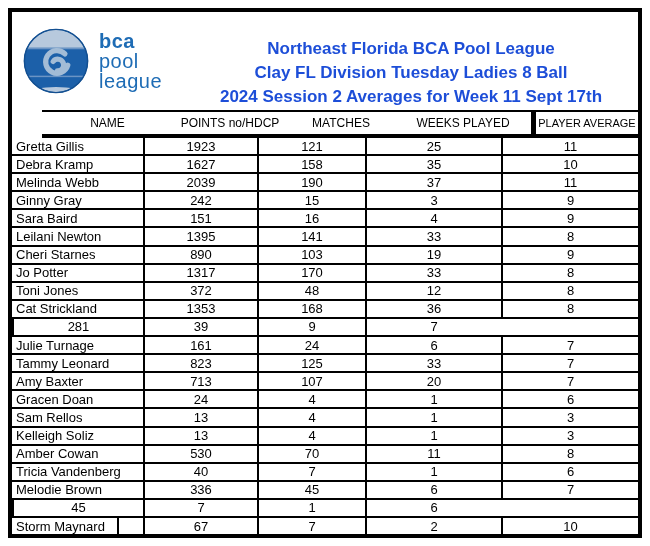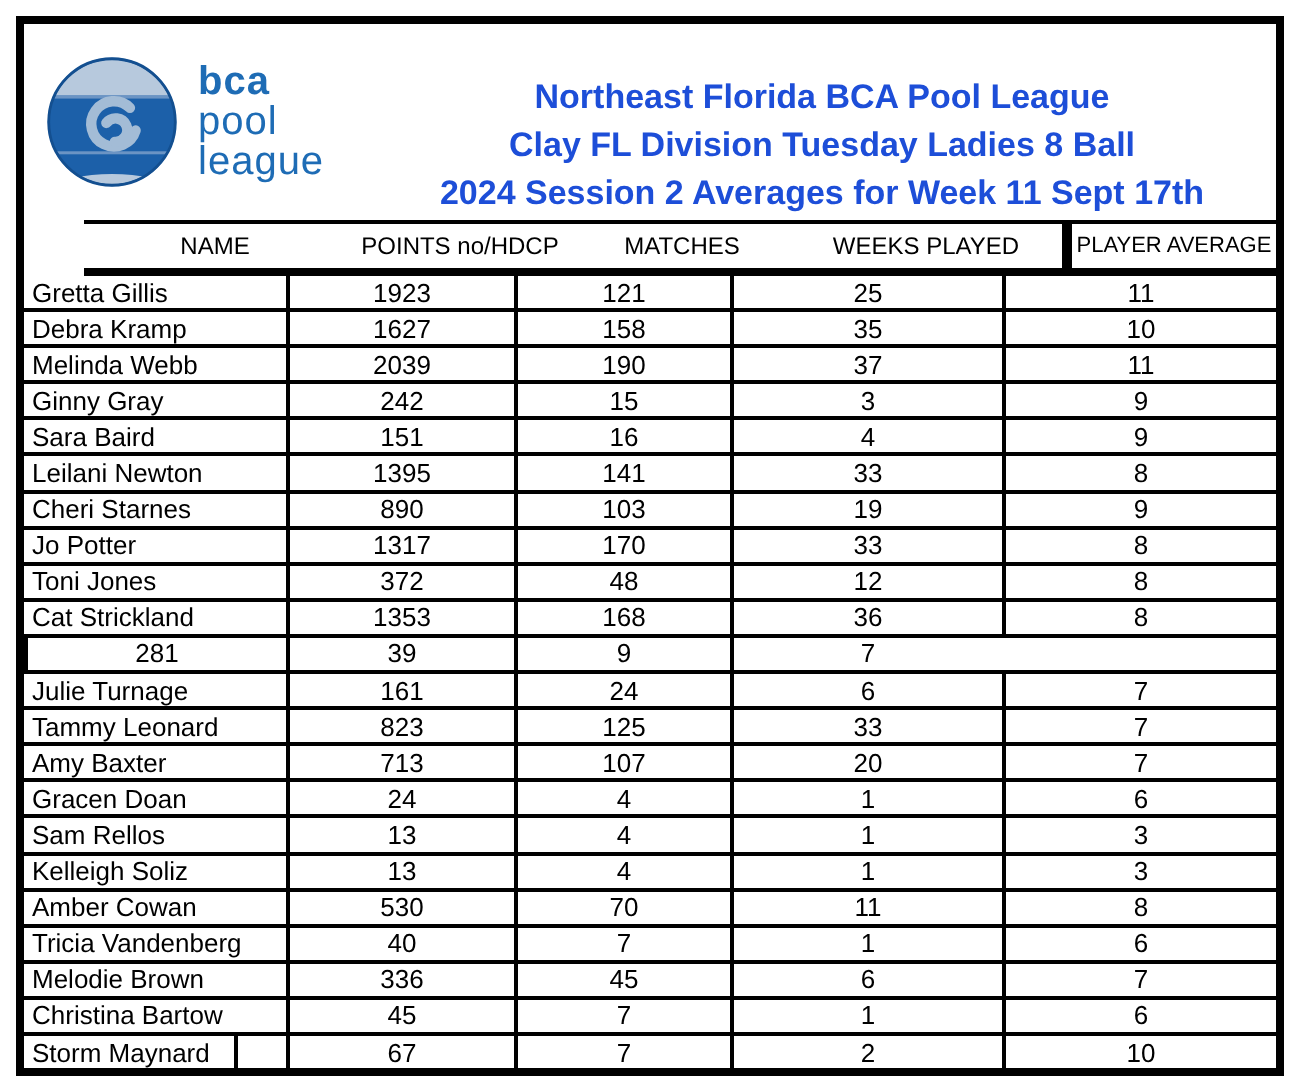--- a/index.html
+++ b/index.html
@@ -215,21 +215,20 @@
           <div class="cell">6</div>
         </div>
         <div class="row">
           <div class="cell name">Melodie Brown</div>
           <div class="cell">336</div>
           <div class="cell">45</div>
           <div class="cell">6</div>
           <div class="cell">7</div>
         </div>
         <div class="row">
-          <div class="cell name">Christina Bartow</div>
           <div class="cell">45</div>
           <div class="cell">7</div>
           <div class="cell">1</div>
           <div class="cell">6</div>
         </div>
         <div class="row">
           <div class="cell name">Storm Maynard<span class="name-divider"></span></div>
           <div class="cell">67</div>
           <div class="cell">7</div>
           <div class="cell">2</div>

